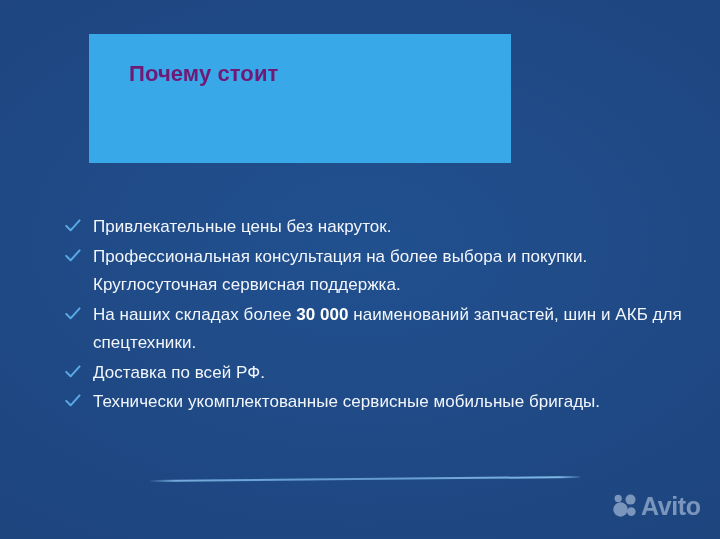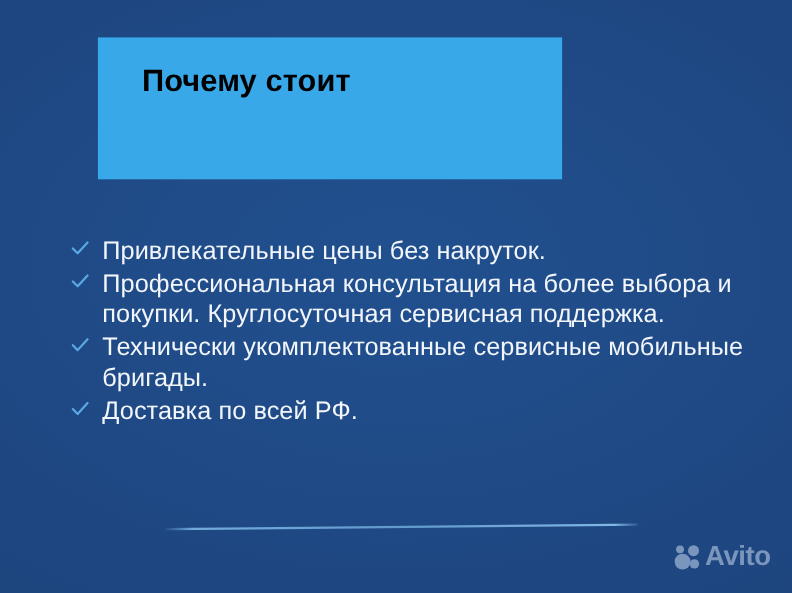--- a/index.html
+++ b/index.html
@@ -33,22 +33,22 @@
     background: #38a8e8;
     background-image: linear-gradient(180deg, #3fade f 0%, #38a8e8 100%);
   }
   #heading-inner {
     position: absolute;
     left: 40px;
     top: 22px;
     right: 16px;
   }
   .heading-line {
-    color: #000000;
-    font-size: 28px;
+    color: #701a75;
+    font-size: 22px;
     font-weight: bold;
     line-height: 36px;
     letter-spacing: 0.1px;
     white-space: nowrap;
   }
 
   
   #bullet-list {
     position: absolute;
     left: 64px;
@@ -66,21 +66,21 @@
     top: 4px;
     width: 18px;
     height: 18px;
     display: block;
   }
   .check-icon svg {
     display: block;
   }
   .bullet-text {
     color: #f2f6fb;
-    font-size: 23px;
+    font-size: 17px;
     line-height: 28.5px;
     letter-spacing: 0.05px;
   }
   .bullet-text b {
     font-weight: bold;
     color: #ffffff;
   }
 
   
   #divider {
@@ -97,21 +97,20 @@
         rgba(120,180,230,0.15) 100%);
     transform: rotate(-0.55deg);
   }
 
   
   #avito-watermark {
     position: absolute;
     left: 612px;
     top: 494px;
     display: flex;
-    align-items: center;
     opacity: 0.55;
   }
   #avito-mark {
     width: 26px;
     height: 24px;
     margin-right: 3px;
     display: block;
   }
   #avito-wordmark {
     color: #c8d8ee;
@@ -145,37 +144,45 @@
 
     <div class="bullet-row">
       <span class="check-icon">
         <svg width="18" height="18" viewBox="0 0 18 18">
           <path d="M2.2 8.9 L6.6 13.3 L15.6 3.4" fill="none" stroke="#5aa9e6" stroke-width="2" stroke-linecap="round" stroke-linejoin="round"></path>
         </svg>
       </span>
       <span class="bullet-text"><span>Профессиональная консультация на более выбора и покупки. Круглосуточная сервисная поддержка.</span><b></b><span></span></span>
     </div>
 
-
     <div class="bullet-row">
       <span class="check-icon">
         <svg width="18" height="18" viewBox="0 0 18 18">
           <path d="M2.2 8.9 L6.6 13.3 L15.6 3.4" fill="none" stroke="#5aa9e6" stroke-width="2" stroke-linecap="round" stroke-linejoin="round"></path>
         </svg>
       </span>
-      <span class="bullet-text"><span>Технически укомплектованные сервисные мобильные бригады.</span><b></b><span></span></span>
+      <span class="bullet-text"><span>На наших складах более </span><b>30 000</b><span> наименований запчастей, шин и АКБ для спецтехники.</span></span>
     </div>
 
     <div class="bullet-row">
       <span class="check-icon">
         <svg width="18" height="18" viewBox="0 0 18 18">
           <path d="M2.2 8.9 L6.6 13.3 L15.6 3.4" fill="none" stroke="#5aa9e6" stroke-width="2" stroke-linecap="round" stroke-linejoin="round"></path>
         </svg>
       </span>
       <span class="bullet-text"><span>Доставка по всей РФ.</span><b></b><span></span></span>
+    </div>
+
+    <div class="bullet-row">
+      <span class="check-icon">
+        <svg width="18" height="18" viewBox="0 0 18 18">
+          <path d="M2.2 8.9 L6.6 13.3 L15.6 3.4" fill="none" stroke="#5aa9e6" stroke-width="2" stroke-linecap="round" stroke-linejoin="round"></path>
+        </svg>
+      </span>
+      <span class="bullet-text"><span>Технически укомплектованные сервисные мобильные бригады.</span><b></b><span></span></span>
     </div>
 
   </div>
 
   <div id="divider"></div>
 
   <div id="avito-watermark">
     <span id="avito-mark">
       <svg width="26" height="24" viewBox="0 0 26 24">
         <circle cx="8.5" cy="15.5" r="7.2" fill="#c8d8ee"></circle>

